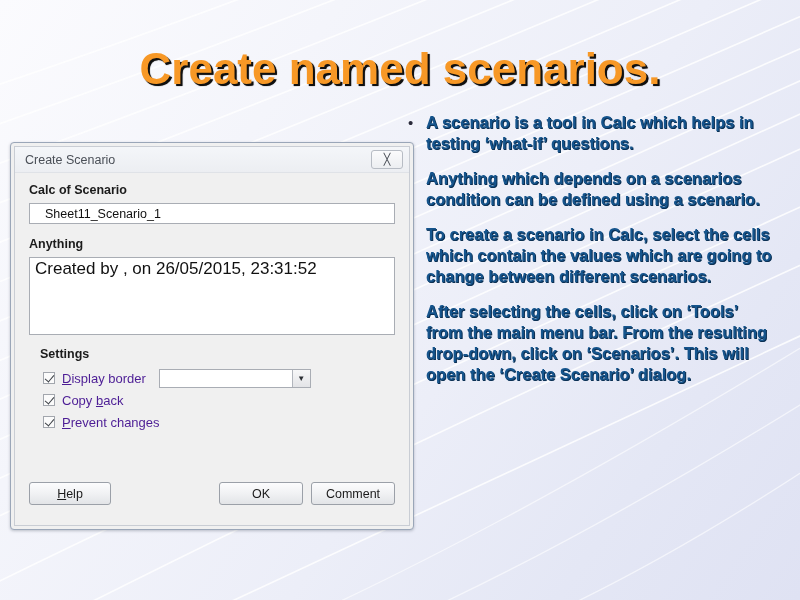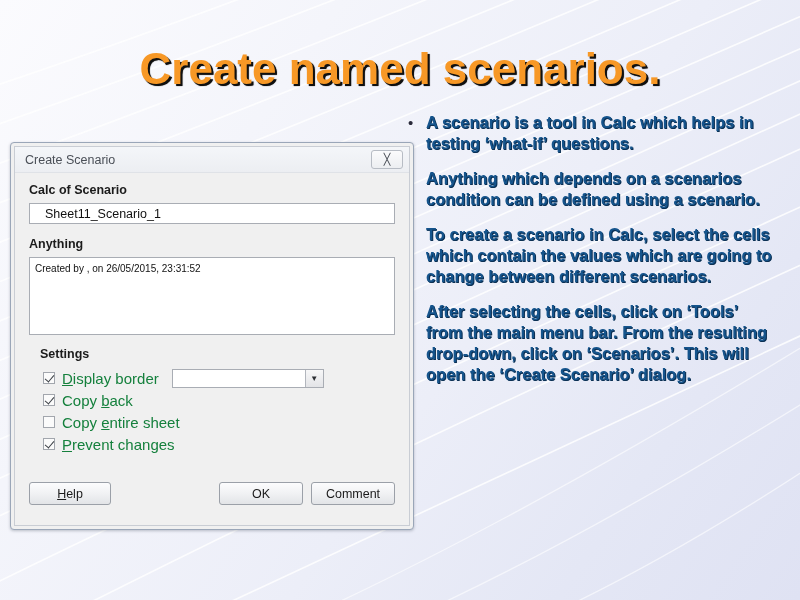--- a/index.html
+++ b/index.html
@@ -152,21 +152,21 @@
     white-space: nowrap;
     overflow: hidden;
   }
   .spacer-10 { height: 13px; }
   .text-area {
     box-sizing: border-box;
     width: 100%;
     height: 78px;
     background: #ffffff;
     border: 1px solid #a9adb4;
-    font-size: 10px;
+    font-size: 17px;
     color: #111;
     padding: 3px 5px;
     font-family: "Liberation Sans", sans-serif;
     line-height: 15px;
   }
   .settings-head {
     font-size: 12.5px;
     font-weight: bold;
     color: #1b1b1b;
     margin: 12px 0 7px 11px;
@@ -194,22 +194,22 @@
     position: absolute;
     left: 3px;
     top: 0px;
     width: 4px;
     height: 8px;
     border: solid #3b3f45;
     border-width: 0 1.5px 1.5px 0;
     transform: rotate(40deg);
   }
   .cb-label {
-    font-size: 15px;
-    color: #15803d;
+    font-size: 13px;
+    color: #4c1d95;
     white-space: nowrap;
   }
   .cb-label u { text-decoration: underline; }
 
   .dropdown {
     margin-left: 13px;
     width: 152px;
     height: 19px;
     box-sizing: border-box;
     background: #ffffff;
@@ -337,24 +337,20 @@
             <span class="dd-field"></span>
             <span class="dd-arrow">▼</span>
           </span>
         </div>
 
         <div class="check-row">
           <span class="cb checked"></span>
           <span class="cb-label">Copy <u>b</u>ack</span>
         </div>
 
-        <div class="check-row">
-          <span class="cb"></span>
-          <span class="cb-label">Copy <u>e</u>ntire sheet</span>
-        </div>
 
         <div class="check-row">
           <span class="cb checked"></span>
           <span class="cb-label"><u>P</u>revent changes</span>
         </div>
 
       </div>
 
       <div class="btn-row">
         <span class="btn btn-help"><u>H</u>elp</span>

